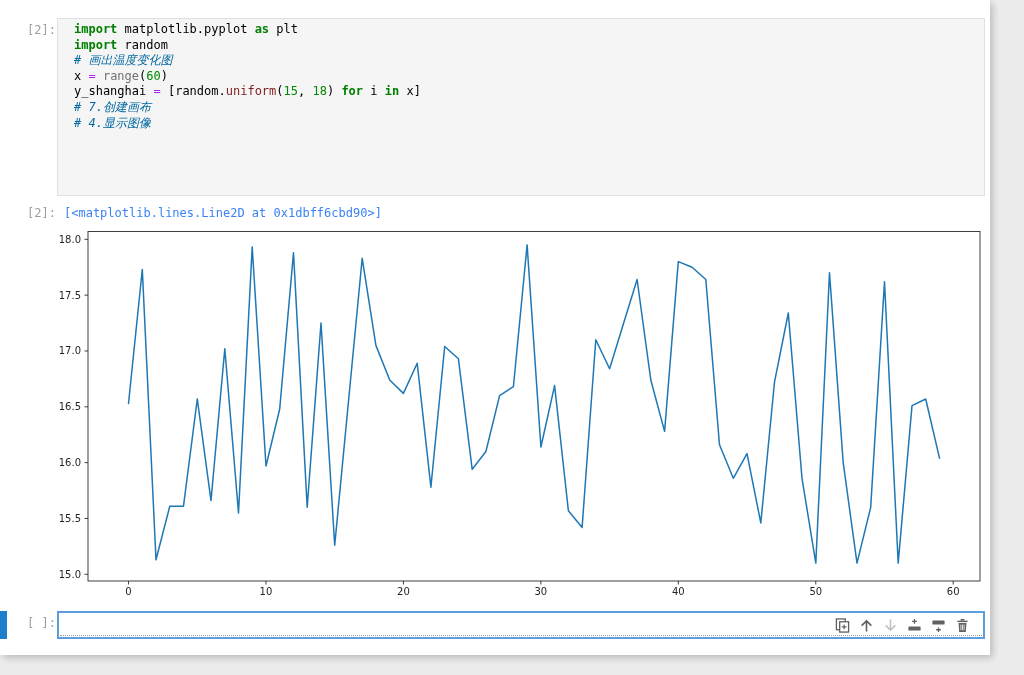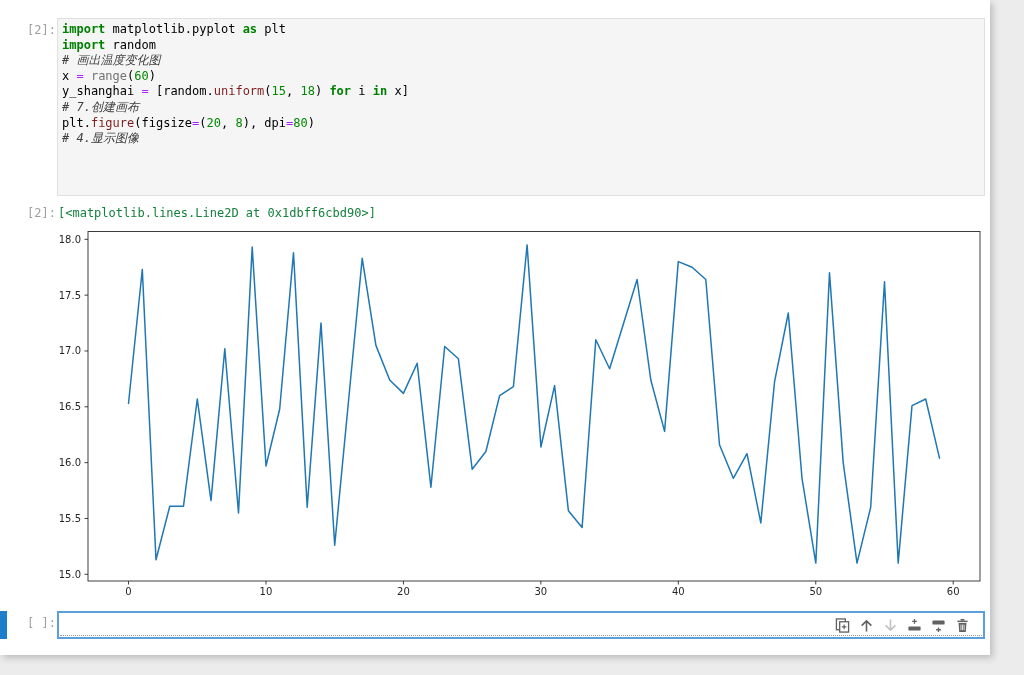--- a/index.html
+++ b/index.html
@@ -9,34 +9,34 @@
 
   
   .panel { position:absolute; left:0; top:0; width:990px; height:655px; background:#ffffff;
            box-shadow:3px 3px 7px rgba(0,0,0,0.20); }
 
   .prompt { position:absolute; font-family:"DejaVu Sans Mono","Liberation Mono",monospace;
             font-size:12px; color:#9e9e9e; white-space:pre; }
 
   
   .code-cell { position:absolute; left:57px; top:18px; width:928px; height:178px;
-               background:#f5f5f5; border:1px solid #e0e0e0; padding:3px 4px; overflow:hidden; }
+               background:#f5f5f5; border:1px solid #e0e0e0; padding:3px 16px; overflow:hidden; }
   .code-line { font-family:"DejaVu Sans Mono","Liberation Mono",monospace; font-size:12px;
                line-height:15.6px; white-space:pre; color:#000; }
   .tok-k { color:#008000; font-weight:bold; }
   .tok-b { color:#737373; }
   .tok-n { color:#080; }
   .tok-o { color:#AA22FF; }
   .tok-f { color:#7f1d1d; }
-  .tok-c { color:#404040; font-style:italic;margin-top:36px; }
+  .tok-c { color:#0369a1; font-style:italic;margin-top:36px; }
   .tok-p { color:#000; }
 
   
-  .out-text { position:absolute; left:58px; top:206px;
-              font-family:"DejaVu Sans Mono","Liberation Mono",monospace; font-size:12px; color:#15803d;
+  .out-text { position:absolute; left:64px; top:206px;
+              font-family:"DejaVu Sans Mono","Liberation Mono",monospace; font-size:12px; color:#3b82f6;
               white-space:pre; }
 
   
   .chart-wrap { position:absolute; left:57px; top:226px; width:933px; height:376px; background:#fff; }
 
   
   .collapser { position:absolute; left:0; top:611px; width:7px; height:28px; background:#1f7ecb; }
   .empty-cell { position:absolute; left:57px; top:611px; width:928px; height:28px;
                 background:#ffffff; border:2px solid #5a9edb; }
   .empty-cell .dotted { position:absolute; left:1px; right:1px; bottom:1px; height:0;
@@ -57,21 +57,20 @@
 
     <div class="prompt" style="left:27px; top:23px;">[2]:</div>
     <div class="code-cell">
       <div>
           <div class="code-line"><span class="tok-k">import</span><span class="tok-p"> matplotlib.pyplot </span><span class="tok-k">as</span><span class="tok-p"> plt</span></div>
           <div class="code-line"><span class="tok-k">import</span><span class="tok-p"> random</span></div>
           <div class="code-line"><span class="tok-c"># 画出温度变化图</span></div>
           <div class="code-line"><span class="tok-p">x </span><span class="tok-o">=</span><span class="tok-p"> </span><span class="tok-b">range</span><span class="tok-p">(</span><span class="tok-n">60</span><span class="tok-p">)</span></div>
           <div class="code-line"><span class="tok-p">y_shanghai </span><span class="tok-o">=</span><span class="tok-p"> [random.</span><span class="tok-f">uniform</span><span class="tok-p">(</span><span class="tok-n">15</span><span class="tok-p">, </span><span class="tok-n">18</span><span class="tok-p">) </span><span class="tok-k">for</span><span class="tok-p"> i </span><span class="tok-k">in</span><span class="tok-p"> x]</span></div>
           <div class="code-line"><span class="tok-c"># 7.创建画布</span></div>
-          <div class="code-line"><span class="tok-p">plt.</span><span class="tok-f">figure</span><span class="tok-p">(figsize</span><span class="tok-o">=</span><span class="tok-p">(</span><span class="tok-n">20</span><span class="tok-p">, </span><span class="tok-n">8</span><span class="tok-p">), dpi</span><span class="tok-o">=</span><span class="tok-n">80</span><span class="tok-p">)</span></div>
           <div class="code-line"><span class="tok-c"># 4.显示图像</span></div>
         </div>
     </div>
 
     <div class="prompt" style="left:27px; top:206px;">[2]:</div>
     <div class="out-text">[&lt;matplotlib.lines.Line2D at 0x1dbff6cbd90&gt;]</div>
 
     <div class="chart-wrap">
       <svg id="chart-svg" width="933" height="376" viewBox="57 226 933 376" xmlns="http://www.w3.org/2000/svg">
           <rect x="88" y="231.5" width="892" height="349.5" fill="#ffffff" stroke="#2b2b2b" stroke-width="0.9"></rect>

